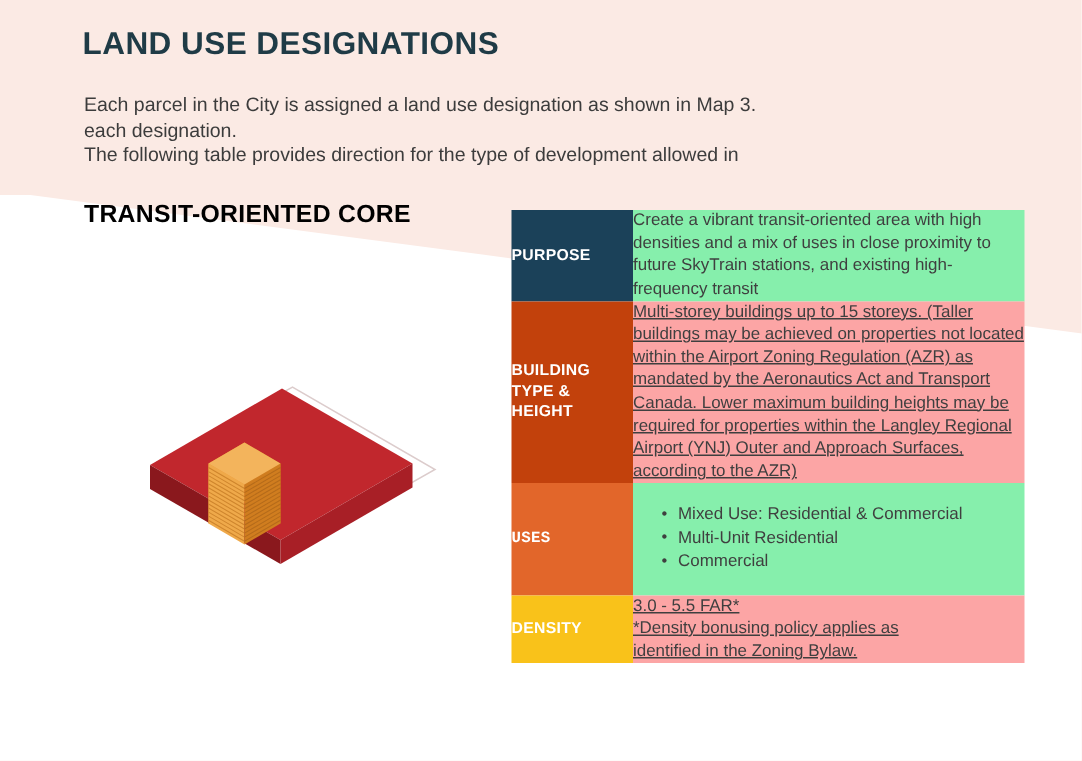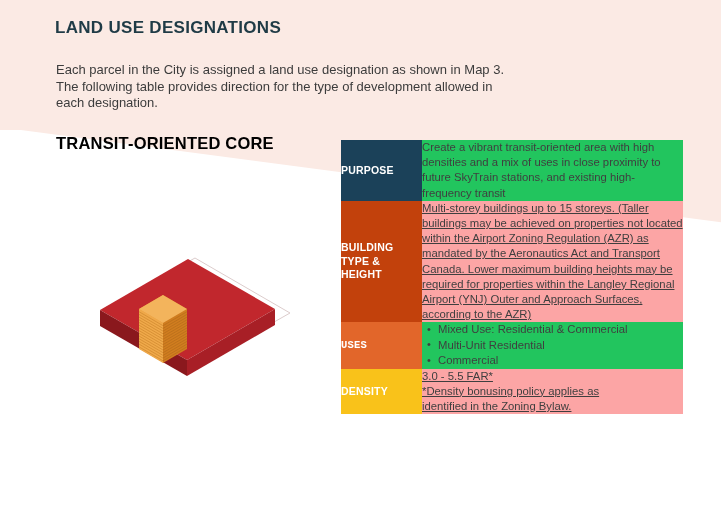--- a/index.html
+++ b/index.html
@@ -43,21 +43,21 @@
     height: 140px;
     background: #fbeae4;
     pointer-events: none;
   }
 
   
   .page-title {
     position: absolute;
     left: 55px;
     top: 18px;
-    font-size: 17px;
+    font-size: 21px;
     font-weight: bold;
     letter-spacing: 0.3px;
     color: #1f3b46;
     white-space: nowrap;
   }
   .intro {
     position: absolute;
     left: 56px;
     top: 62px;
     width: 430px;
@@ -114,25 +114,25 @@
   .lbl-uses     { background: #e2662a; font-family: Liberation Mono, monospace; }
   .lbl-density  { background: #f9c21a; }
 
   .cell {
     font-size: 11.3px;
     line-height: 15.2px;
     color: #3f3f3f;
     padding: 5px 8px 6px 10px;
     vertical-align: top;
   }
-  .cell-shade { background: #22c55e; }
+  .cell-shade { background: #86efac; }
   .cell-plain { background: #fca5a5; text-decoration: underline; }
 
   .cell ul {
-    margin: 0;
+    margin: 14px;
     padding: 0 0 0 16px;
     list-style: none;
   }
   .cell ul li {
     position: relative;
     line-height: 15.4px;
   }
   .cell ul li::before {
     content: "•";
     position: absolute;
@@ -148,22 +148,22 @@
 
 <div id="page">
 
   <div class="peach-band-2"></div>
   <div class="peach-band"></div>
 
   <div class="page-title">LAND USE DESIGNATIONS</div>
 
   <div class="intro">
     <div>Each parcel in the City is assigned a land use designation as shown in Map 3.</div>
+    <div>each designation.</div>
     <div>The following table provides direction for the type of development allowed in</div>
-    <div>each designation.</div>
   </div>
 
   <div class="designation-title">TRANSIT-ORIENTED CORE</div>
 
   <div class="illustration">
     <svg width="250" height="200" viewBox="0 0 250 200">
 
       <polygon points="30,128 120,78 215,133 125,184" fill="none" stroke="#dccccc" stroke-width="1"></polygon>
 
       <polygon points="25,130 113,79 200,129 112,180" fill="#c1272d"></polygon>

